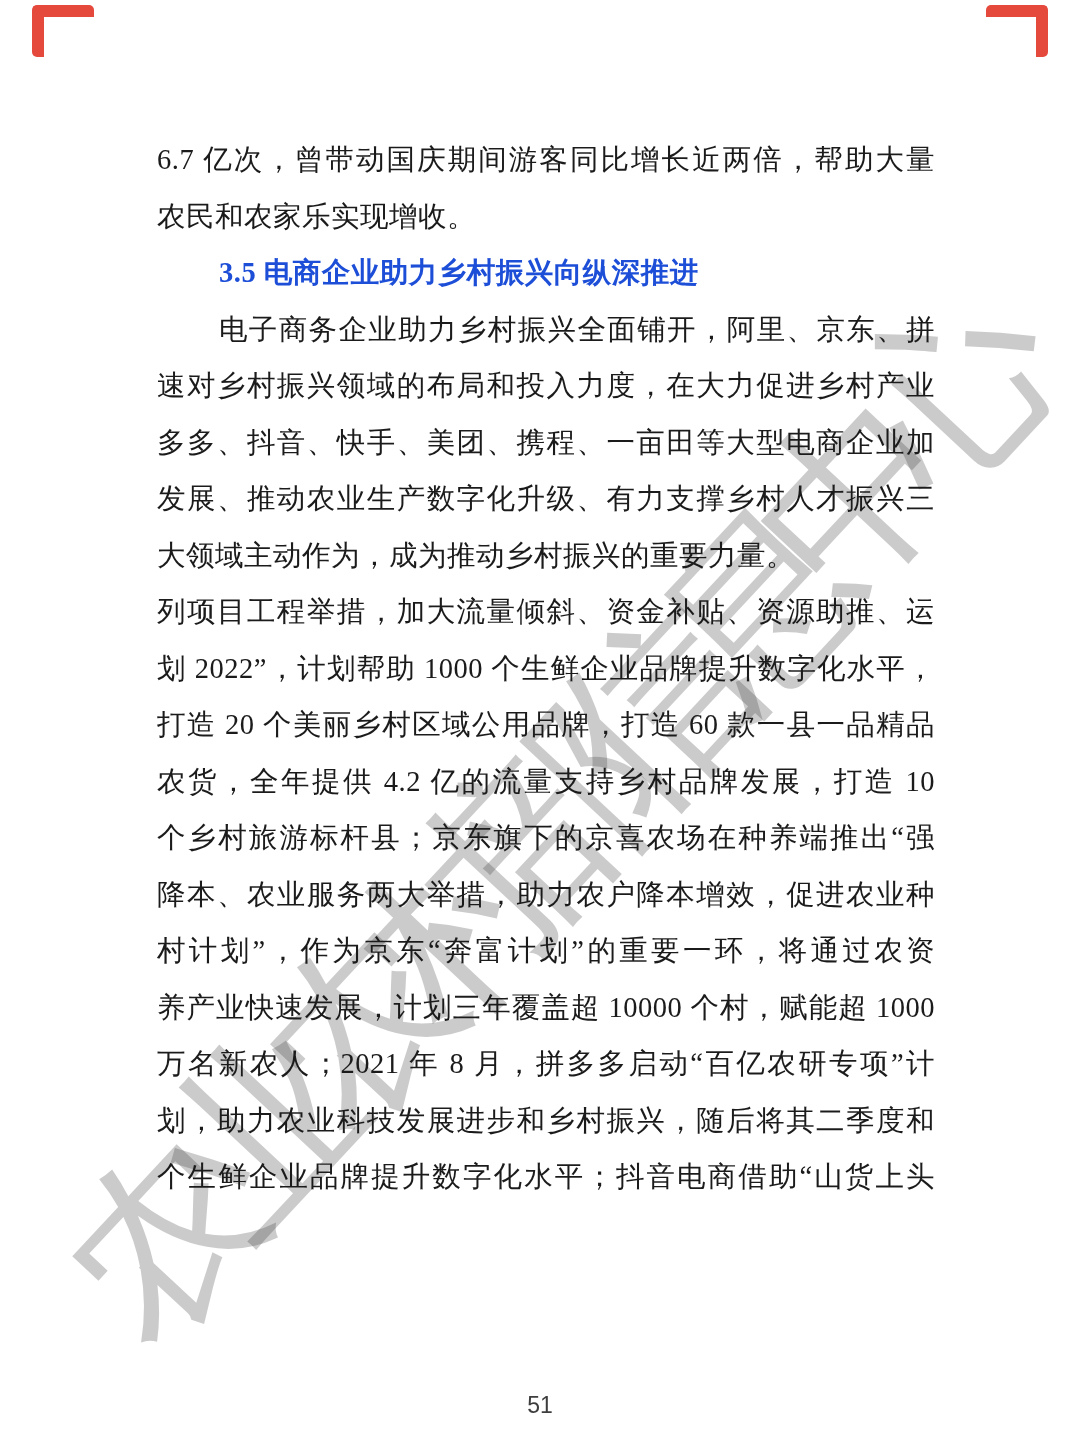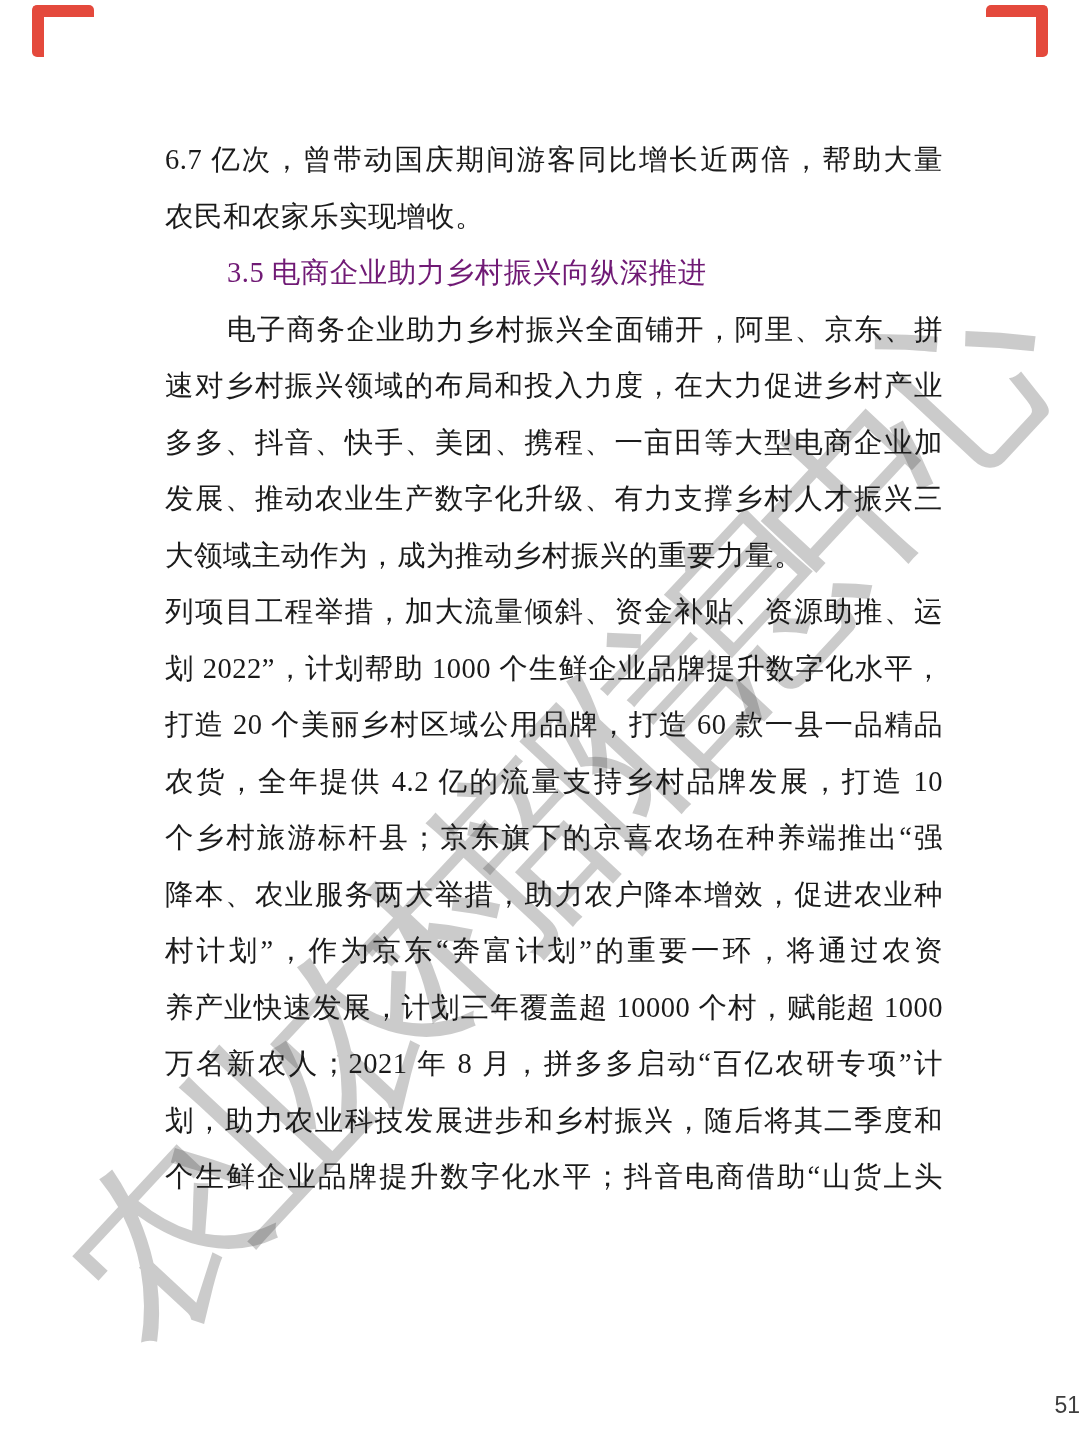--- a/index.html
+++ b/index.html
@@ -30,42 +30,42 @@
     color:rgba(55,55,55,0.26);
     transform:rotate(-47deg);
     transform-origin:50% 50%;
     white-space:nowrap;
     z-index:1;
     font-weight:400;
   }
 
   
   .content{
-    position:absolute;left:157px;top:132px;width:778px;z-index:2;margin-left:8px;
+    position:absolute;left:157px;top:132px;width:778px;z-index:2;
   }
   .ln{
     font-size:28.5px;
     height:56.5px;line-height:56.5px;
     letter-spacing:0.5px;
     color:#1b1b1b;
     overflow:visible;
     white-space:nowrap;
   }
   .j{
     text-align:justify;
     text-align-last:justify;
     white-space:normal;
   }
   .ind{text-indent:62px;}
-  .hd{font-weight:normal;color:#701a75;}
+  .hd{font-weight:bold;color:#1d4ed8;}
   .b{font-weight:bold;color:#111;}
 
   .page-number{
     position:absolute;left:0;top:1392px;width:1080px;
-    text-align:right;
+    text-align:center;
     font-family:"Liberation Sans","DejaVu Sans",sans-serif;
     font-size:23px;color:#3e3e3e;
     z-index:2;
   }
 </style>
 </head>
 <body>
 
 <div class="page">
 

